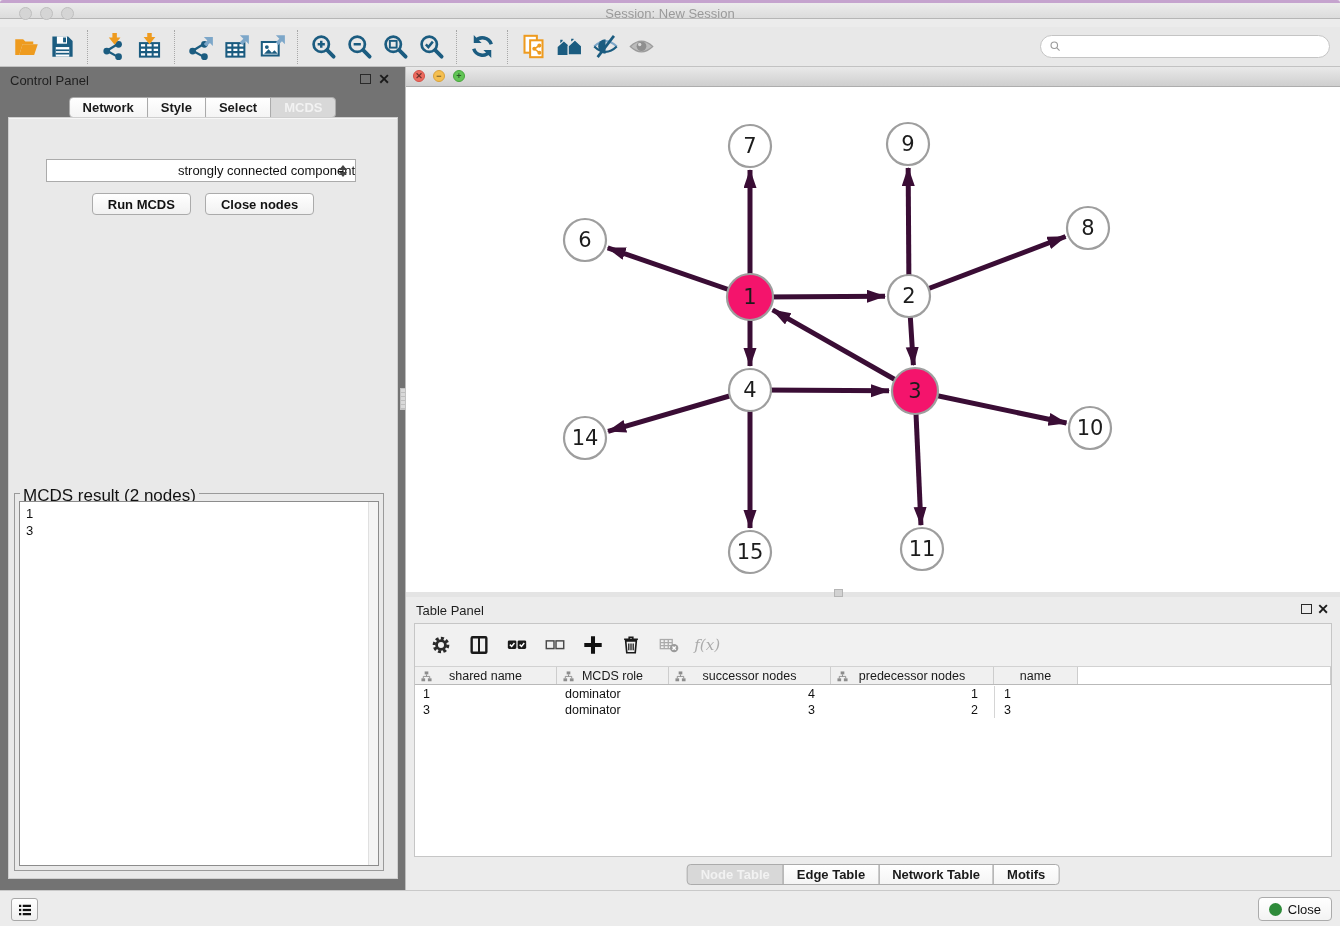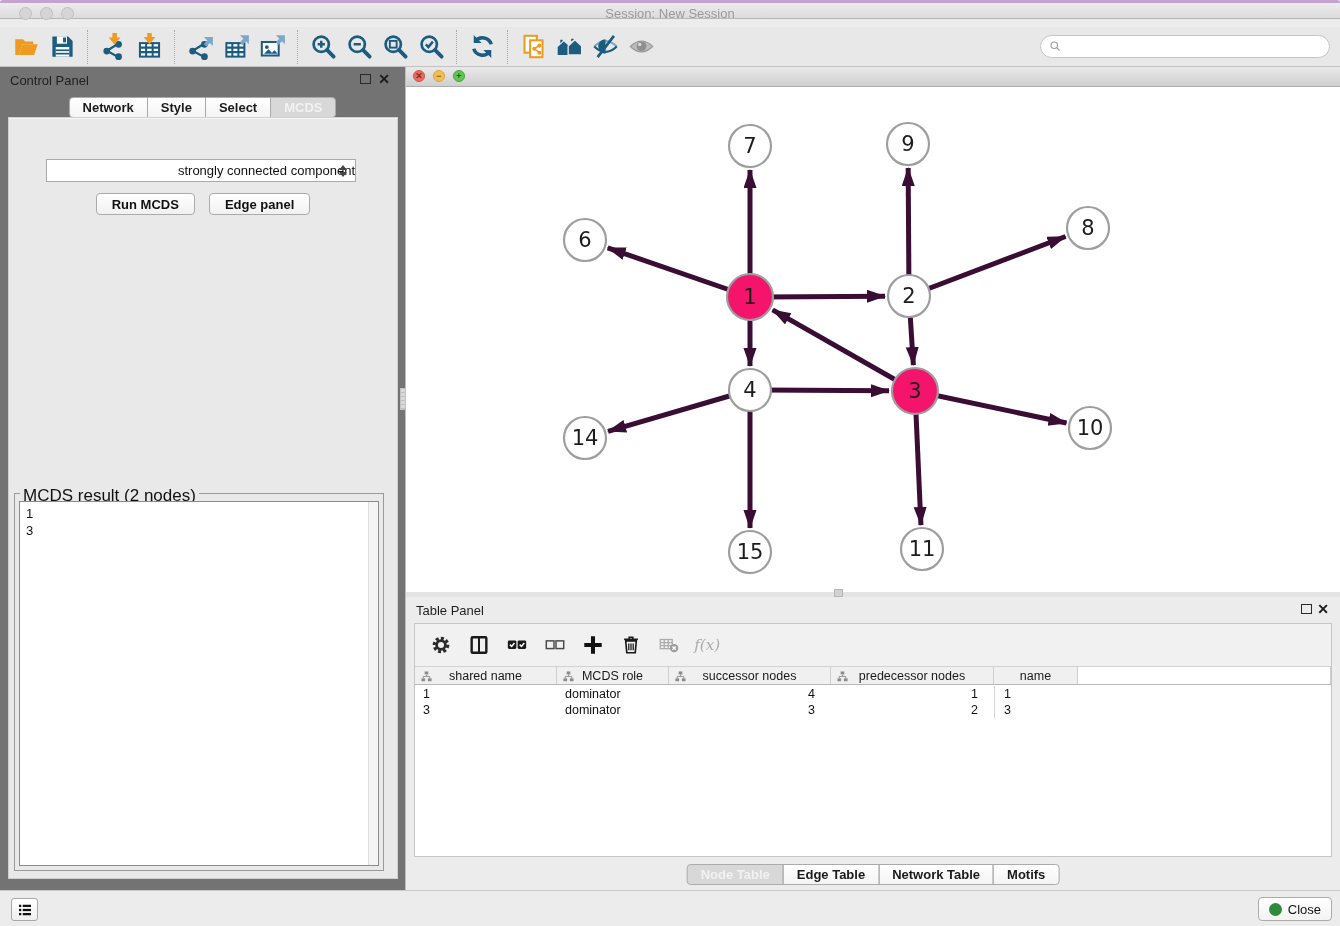--- a/index.html
+++ b/index.html
@@ -303,21 +303,21 @@
     <div class="cp-content">
       <div class="criterion-select">
         <span>strongly connected component</span>
         <span class="stepper">
             <i class="up"></i>
             <i class="dn"></i>
           </span>
       </div>
       <div class="cp-buttons">
         <button class="mac-btn">Run MCDS</button>
-        <button class="mac-btn">Edge panel</button>
+        <button class="mac-btn">Close nodes</button>
       </div>
     </div>
     <div class="result-group">
       <span class="result-legend">MCDS result (2 nodes)</span>
       <div class="result-box">
         <div class="result-lines" id="result-lines">
             <div>1</div>
             <div>3</div>
           </div>
         <div class="result-scroll"></div>

